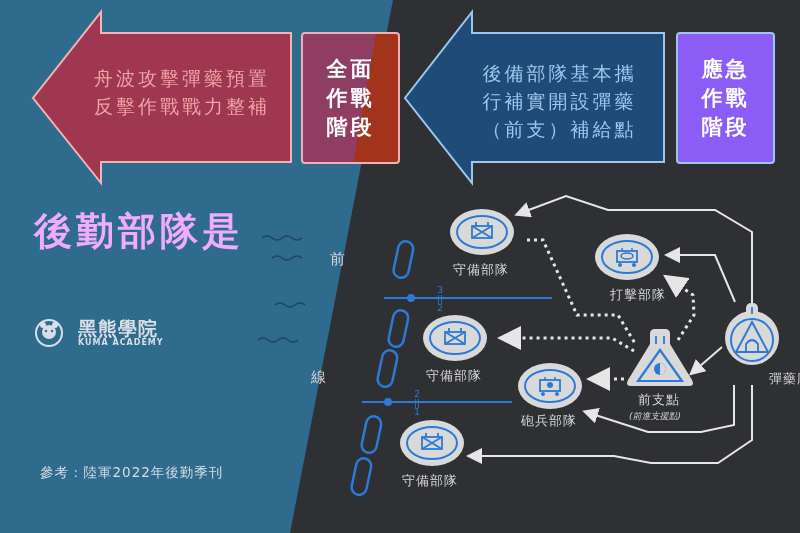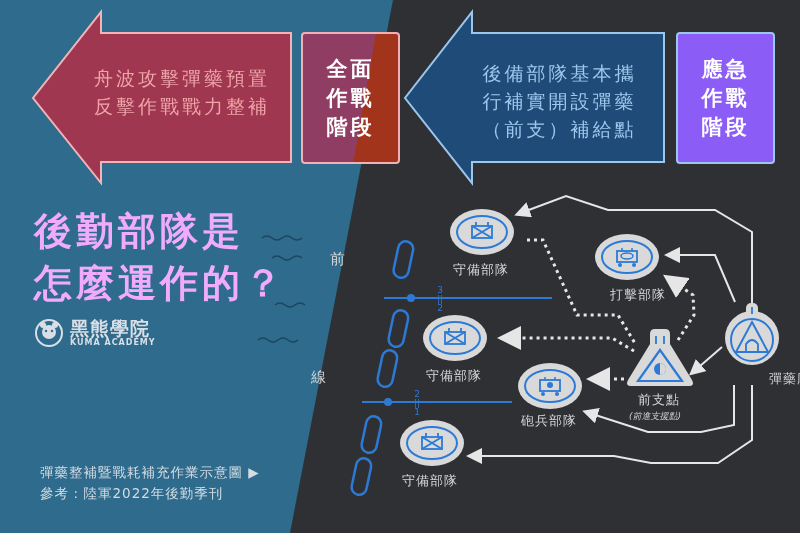--- a/index.html
+++ b/index.html
@@ -2,21 +2,21 @@
 <html><head>
 <meta charset="utf-8">
 <style>
   html,body{margin:0;padding:0;}
   body{width:800px;height:533px;overflow:hidden;position:relative;background:#2f3033;font-family:"DejaVu Sans","Liberation Sans",sans-serif;}
   .bg{position:absolute;left:0;top:0;width:800px;height:533px;}
   .abs{position:absolute;}
   .arrow-text{position:absolute;text-align:center;letter-spacing:3px;line-height:28px;font-size:19px;}
   .stage-box{position:absolute;border-radius:4px;display:flex;flex-direction:column;align-items:center;justify-content:center;font-weight:bold;color:#fff;font-size:21px;line-height:29px;letter-spacing:3px;}
   .title{position:absolute;left:34px;top:205px;color:#f0abfc;font-weight:bold;font-size:38px;line-height:52px;letter-spacing:4px;}
-  .logo{position:absolute;left:34px;top:318px;display:flex;gap:6px;color:#d9dfe6;}
+  .logo{position:absolute;left:34px;top:318px;display:flex;gap:14px;color:#d9dfe6;}
   .logo-cn{font-size:19px;font-weight:bold;letter-spacing:1px;line-height:20px;}
   .logo-en{font-size:8px;font-weight:bold;letter-spacing:1px;line-height:10px;}
   .caption{position:absolute;left:40px;top:462px;color:#d5dde4;font-size:13.5px;line-height:21px;letter-spacing:1px;}
   .node-label{position:absolute;color:#d6d6d6;font-size:13px;letter-spacing:1px;text-align:center;white-space:nowrap;}
   .front-label{position:absolute;color:#d6d6d6;font-size:15px;}
   .sub-label{position:absolute;color:#cfcfcf;font-size:9px;white-space:nowrap;font-style:italic;}
   .tick{position:absolute;color:#2c7ad6;font-size:9px;line-height:9px;width:8px;text-align:center;}
 </style>
 </head>
 <body>
@@ -57,40 +57,38 @@
 </div>
 
 <div class="stage-box" style="left:676px;top:32px;width:95px;height:128px;background:#8b5cf6;border:2px solid #9cc6ec;">
   <div>應急</div>
   <div>作戰</div>
   <div>階段</div>
 </div>
 
 <div class="title">
   <div>後勤部隊是</div>
-  <div>怎麼運作的？</div>
 </div>
 
 <div class="logo">
   <svg width="30" height="30" viewBox="0 0 30 30">
     <circle cx="15" cy="15" r="13" fill="none" stroke="#d9dfe6" stroke-width="2"></circle>
     <circle cx="9" cy="7" r="3" fill="#d9dfe6"></circle>
     <circle cx="21" cy="7" r="3" fill="#d9dfe6"></circle>
     <circle cx="15" cy="14" r="7" fill="#d9dfe6"></circle>
     <circle cx="12" cy="13" r="1.2" fill="#2f6b8c"></circle>
     <circle cx="18" cy="13" r="1.2" fill="#2f6b8c"></circle>
   </svg>
   <div>
     <div class="logo-cn">黑熊學院</div>
     <div class="logo-en">KUMA ACADEMY</div>
   </div>
 </div>
 
 <div class="caption">
-  <div>彈藥整補暨戰耗補充作業示意圖 ▶</div>
   <div>參考：陸軍2022年後勤季刊</div>
 </div>
 
 <div class="front-label" style="left:330px;top:250px;">前</div>
 <div class="front-label" style="left:311px;top:368px;">線</div>
 
 <svg class="abs" style="left:0;top:0;" width="800" height="533" viewBox="0 0 800 533">
   <defs>
     <marker id="ah" markerWidth="8" markerHeight="8" refX="6" refY="4" orient="auto">
       <path d="M0,0 L8,4 L0,8 Z" fill="#e6e6e6"></path>

